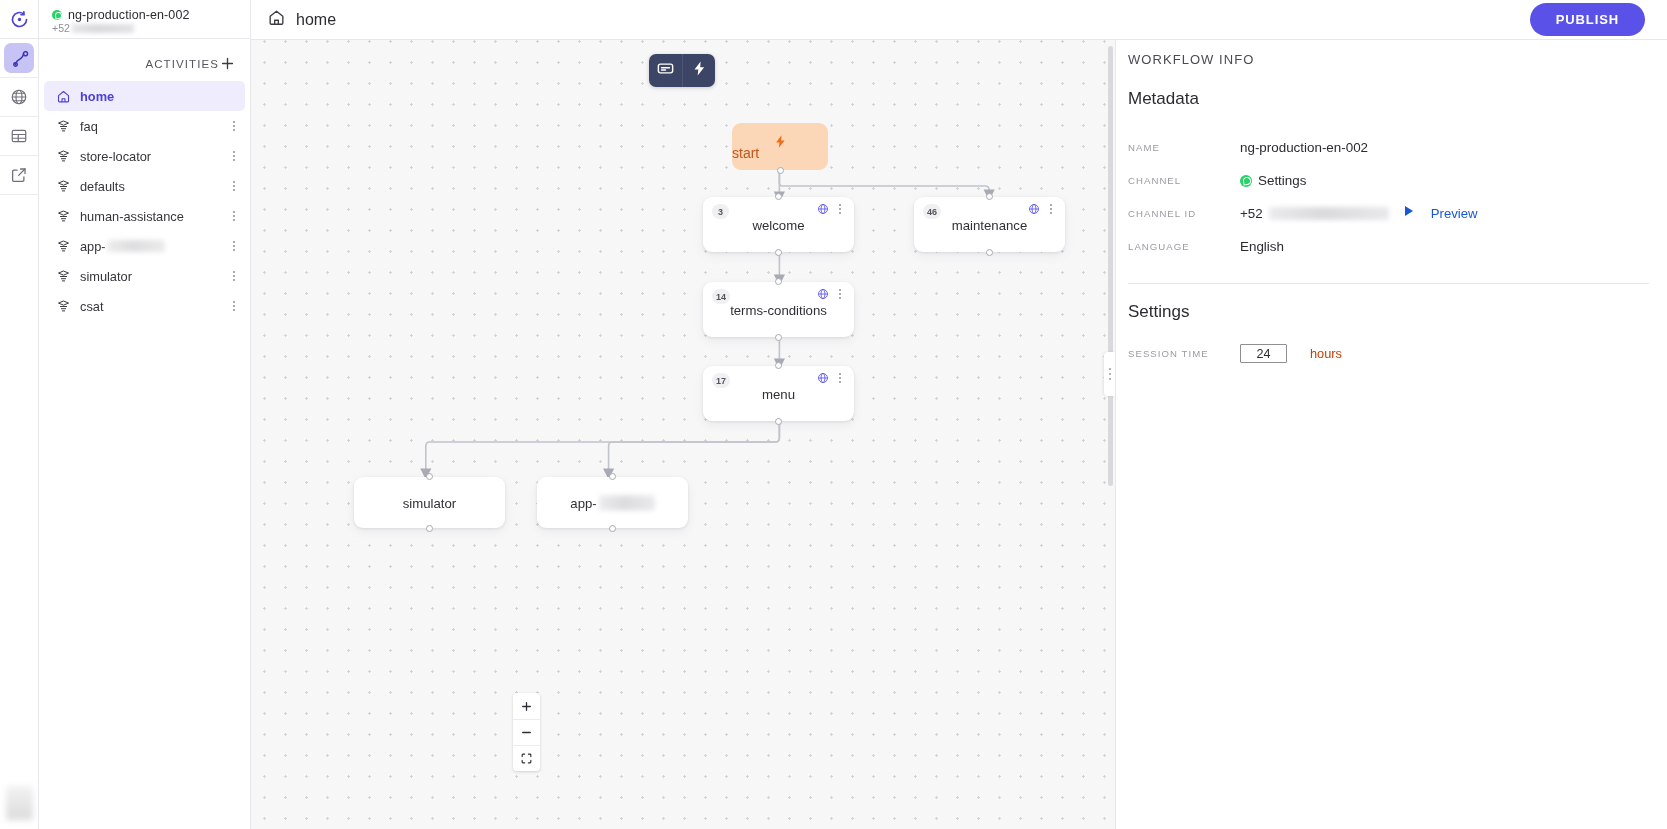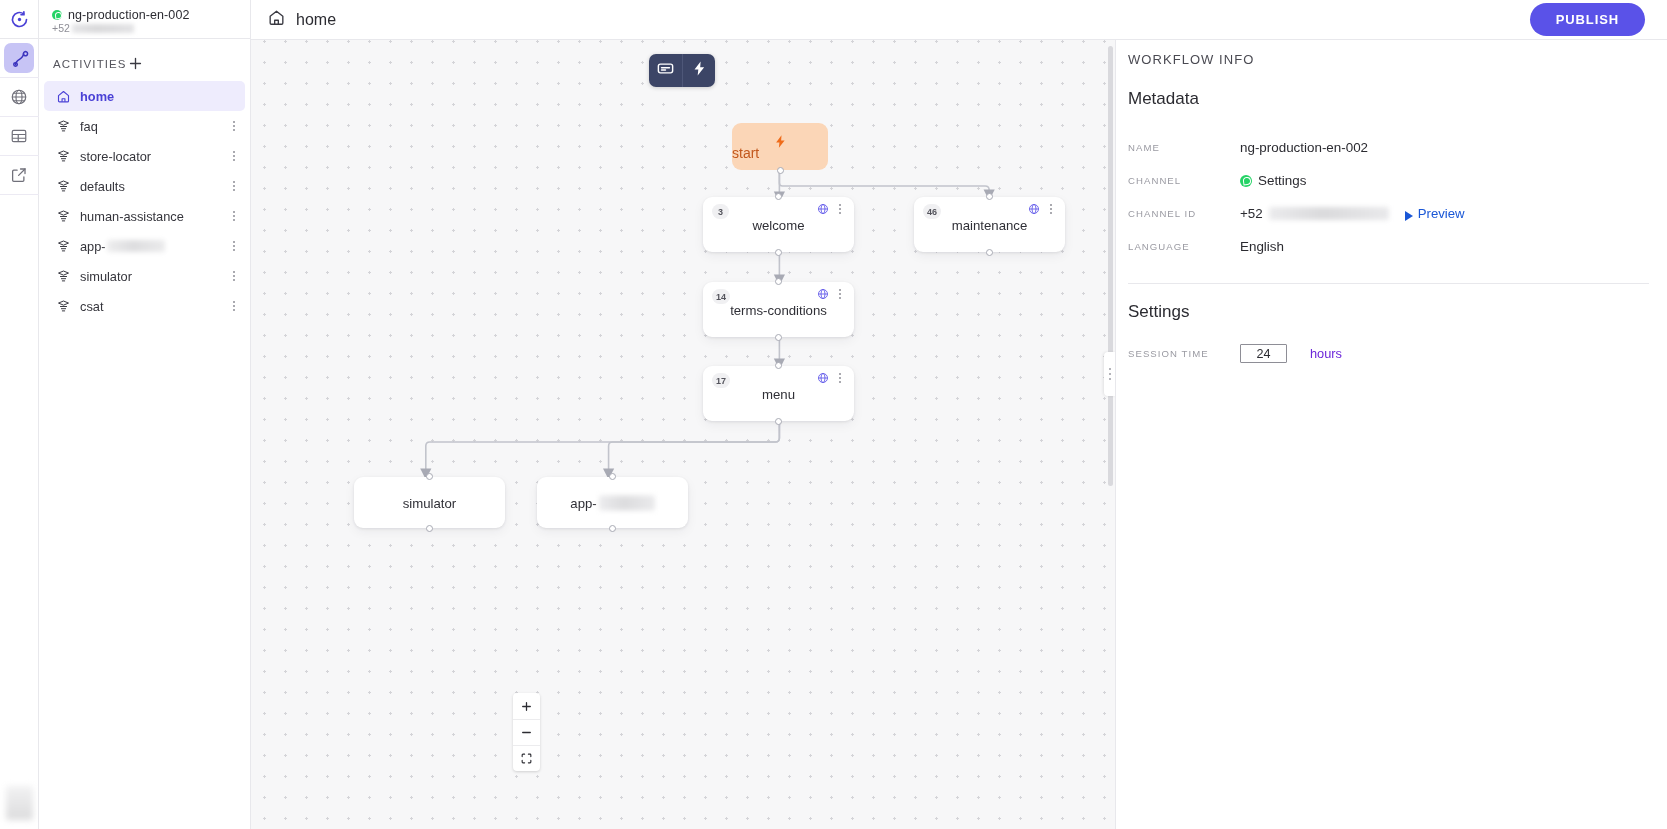--- a/index.html
+++ b/index.html
@@ -70,21 +70,21 @@
   }
   .wf-name { font-size: 12.5px; color: #2c2c32; letter-spacing: .1px; }
   .wf-phone { font-size: 10.5px; color: #8e8e96; margin-left: 0px; display: flex; align-items: center; gap: 0px;}
   .redact {
     display: inline-block; height: 9px; width: 62px; margin-left: 2px;
     background: linear-gradient(90deg,#e6e6e8,#d9d9db 40%,#e3e3e5);
     filter: blur(2.2px); border-radius: 1px; vertical-align: middle;
   }
 
   .activities-head {
-    display: flex; align-items: center; justify-content: flex-start;
+    display: flex; align-items: center; justify-content: flex-end;
     padding: 16px 14px 9px 14px;
   }
   .activities-title {
     font-size: 11.5px; letter-spacing: 1.1px; color: #55555d; font-weight: 400;
   }
   .plus-btn { cursor: pointer; display:flex; }
 
   .act-list { padding: 0 5px; }
   .act-item {
     height: 30px; display: flex; align-items: center;
@@ -241,34 +241,34 @@
     width: 6px; height: 6px; border: 1.3px solid #fff; border-radius: 50% 50% 50% 0;
     transform: rotate(-8deg);
   }
   .chan-redact {
     display: inline-block; height: 13px; width: 120px; margin-left: 0px;
     background: linear-gradient(90deg,#ebebed,#dadadc 45%,#e9e9eb);
     filter: blur(2.6px); border-radius: 2px;
   }
   .preview-link {
     margin-left: 10px; font-size: 13.2px; color: #1a57d6;
-    display: flex; align-items: flex-end; gap: 5px; cursor: pointer;
+    display: flex; align-items: flex-start; gap: 18px; cursor: pointer;
   }
   .play-tri {
     width: 0; height: 0; border-left: 8px solid #1a57d6;
     border-top: 5px solid transparent; border-bottom: 5px solid transparent;
   }
   .panel-divider { height: 1px; background: #e8e8ec; margin: 20px 18px 0 0; }
   .settings-row { display: flex; align-items: center; margin-top: 22px; }
   .num-input {
     width: 47px; height: 19px; border: 1px solid #8e8e96; background: #fff;
     font-family: "Liberation Sans", sans-serif; font-size: 12.6px;
     text-align: center; color: #2b2b31; border-radius: 1px;
   }
-  .unit { font-size: 12.8px; color: #6d28d9; margin-left: 8px; padding-left: 15px; }
+  .unit { font-size: 12.8px; color: #c2410c; margin-left: 8px; padding-left: 15px; }
 
   
   .topbar {
     position: absolute; left: 251px; top: 0; right: 0; height: 40px;
     background: #fff; border-bottom: 1px solid #e8e8ec;
     display: flex; align-items: center; padding: 0 22px 0 16px; z-index: 20;
   }
   .crumb { display: flex; align-items: center; gap: 10px; }
   .crumb-text { font-size: 16px; color: #2b2b31; }
   .topbar-spacer { flex: 1 1 auto; }

